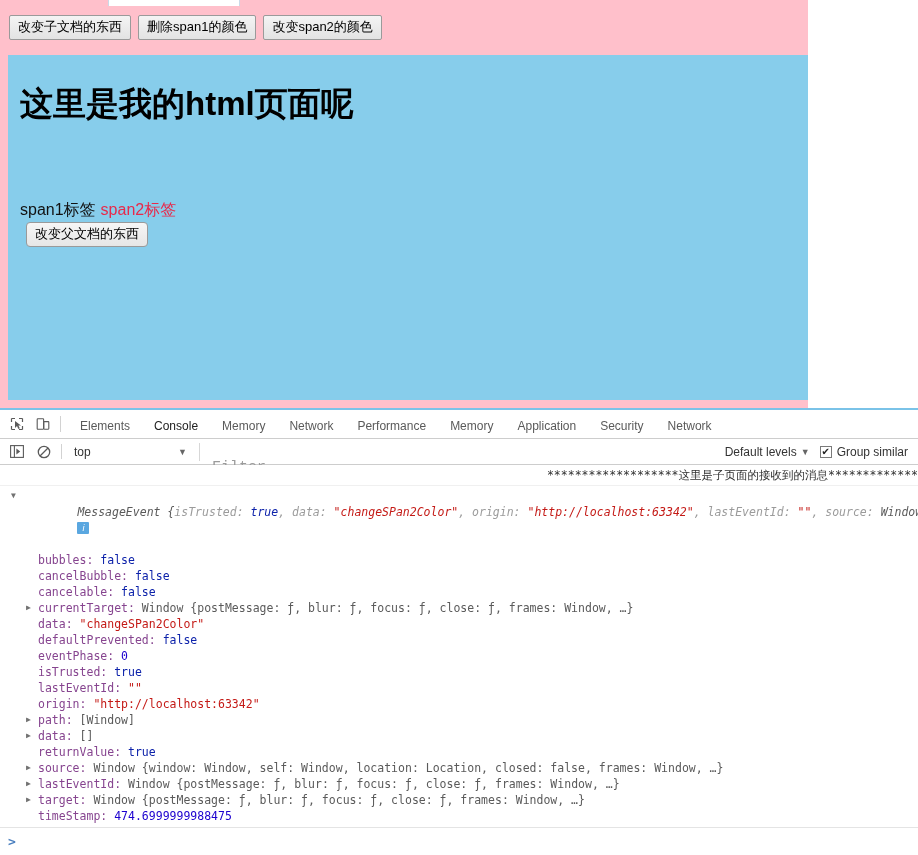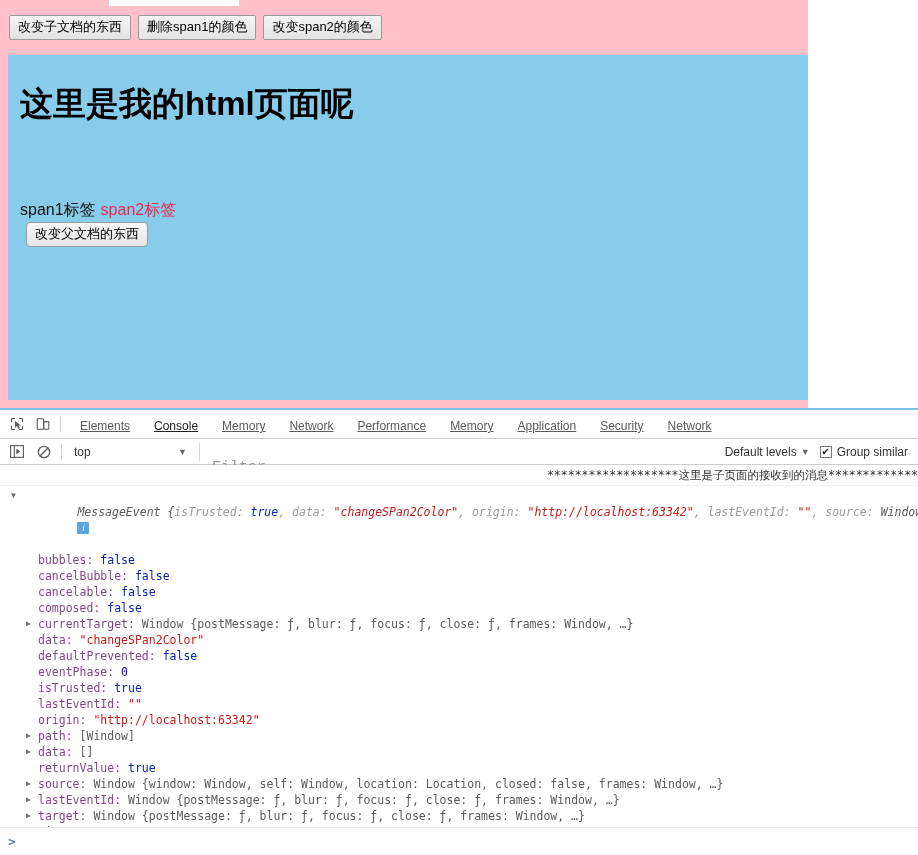--- a/index.html
+++ b/index.html
@@ -136,21 +136,20 @@
   }
   .dt-tabs { display: flex; align-items: stretch; }
   .dt-tab {
     display: flex; align-items: center;
     padding: 16px 12px;
     font-size: 12px;
     color: #5a5a5a;
     cursor: default;
     border-bottom: 2px solid transparent;
     margin-bottom: -1px;
-    text-decoration: underline;
   }
   .dt-tab.active {
     color: #222;
     border-bottom-color: #4a90d9;
   }
 
   
   .dt-filterbar {
     position: relative;
     height: 26px;
@@ -394,21 +393,20 @@
 
       <div class="obj-head">
         <span class="tri">▼</span><span class="v-obj">MessageEvent</span><span class="v-obj"> {</span><span class="pname-dim">isTrusted: </span><span class="v-bool">true</span><span class="pname-dim">, data: </span><span class="v-str">"changeSPan2Color"</span><span class="pname-dim">, origin: </span><span class="v-str">"http://localhost:63342"</span><span class="pname-dim">, lastEventId: </span><span class="v-str">""</span><span class="pname-dim">, source: </span><span class="v-obj">Window</span>
         <span class="info-badge">i</span>
       </div>
 
       <div id="prop-list">
           <div class="prop-row"><span class="pkey">bubbles: </span><span class="v-bool">false</span></div>
           <div class="prop-row"><span class="pkey">cancelBubble: </span><span class="v-bool">false</span></div>
           <div class="prop-row"><span class="pkey">cancelable: </span><span class="v-bool">false</span></div>
-          <div class="prop-row"><span class="pkey">composed: </span><span class="v-bool">false</span></div>
           <div class="prop-row"><span class="tri">▶</span><span class="pkey">currentTarget: </span><span class="v-obj">Window {postMessage: ƒ, blur: ƒ, focus: ƒ, close: ƒ, frames: Window, …}</span></div>
           <div class="prop-row"><span class="pkey">data: </span><span class="v-str">"changeSPan2Color"</span></div>
           <div class="prop-row"><span class="pkey">defaultPrevented: </span><span class="v-bool">false</span></div>
           <div class="prop-row"><span class="pkey">eventPhase: </span><span class="v-num">0</span></div>
           <div class="prop-row"><span class="pkey">isTrusted: </span><span class="v-bool">true</span></div>
           <div class="prop-row"><span class="pkey">lastEventId: </span><span class="v-str">""</span></div>
           <div class="prop-row"><span class="pkey">origin: </span><span class="v-str">"http://localhost:63342"</span></div>
           <div class="prop-row"><span class="tri">▶</span><span class="pkey">path: </span><span class="v-obj">[Window]</span></div>
           <div class="prop-row"><span class="tri">▶</span><span class="pkey">data: </span><span class="v-obj">[]</span></div>
           <div class="prop-row"><span class="pkey">returnValue: </span><span class="v-bool">true</span></div>

